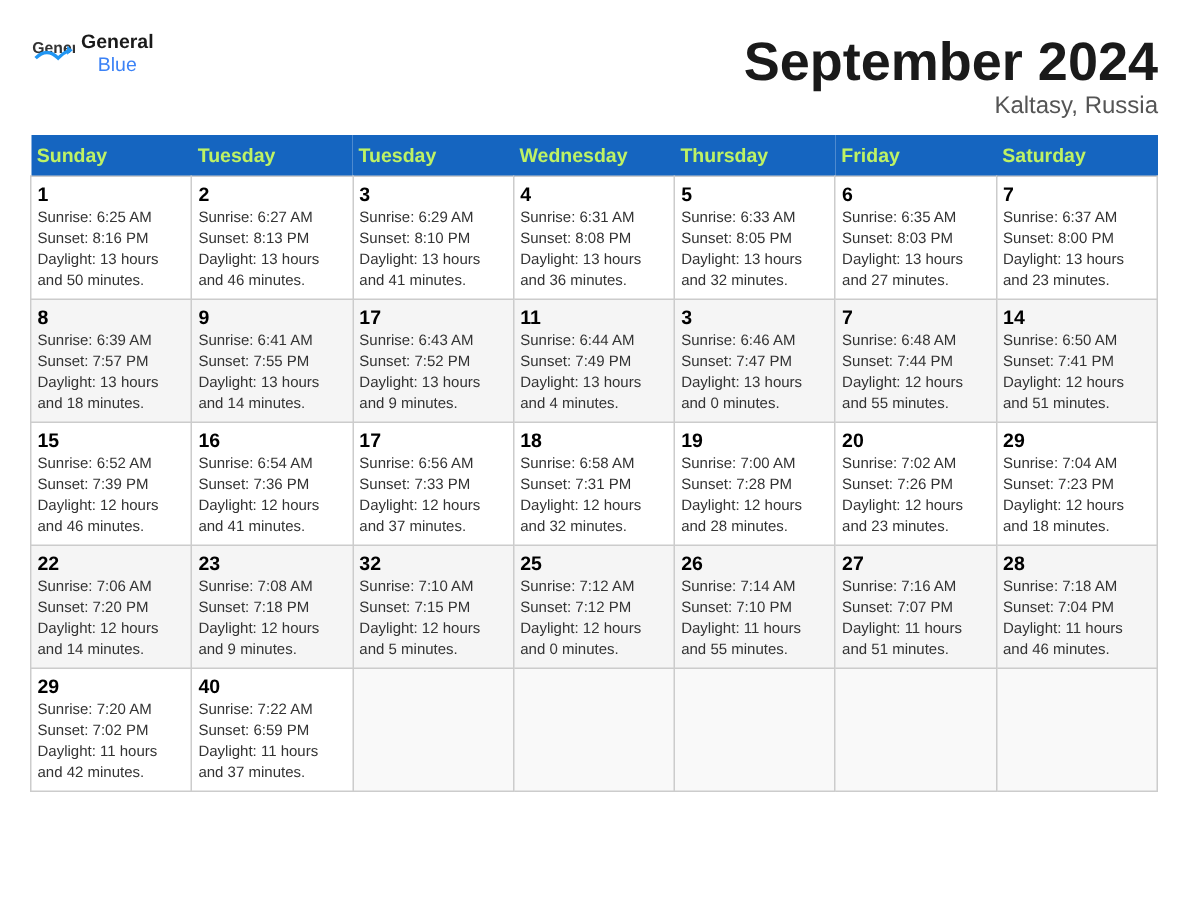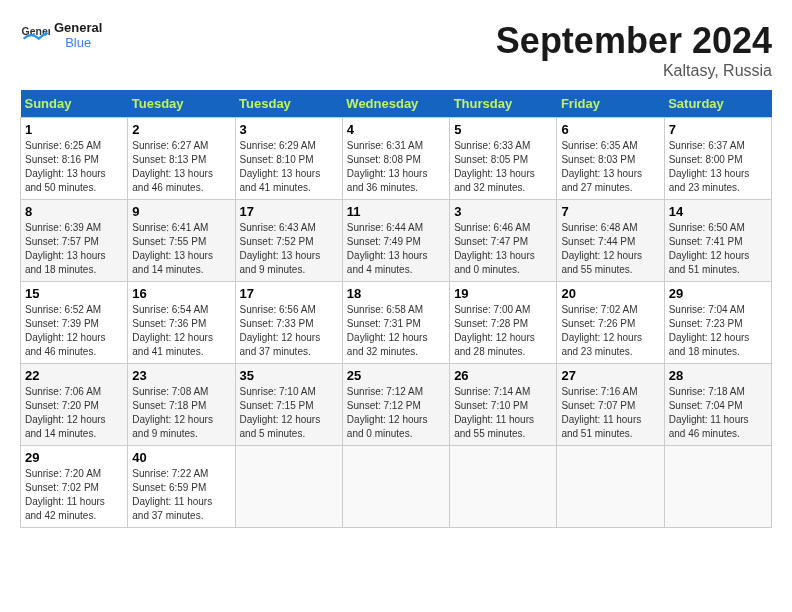--- a/index.html
+++ b/index.html
@@ -203,21 +203,21 @@
       <tr>
         <td>
         <span class="day-num">22</span>
         <span class="day-info">Sunrise: 7:06 AM<br>Sunset: 7:20 PM<br>Daylight: 12 hours and 14 minutes.</span>
       </td>
         <td>
         <span class="day-num">23</span>
         <span class="day-info">Sunrise: 7:08 AM<br>Sunset: 7:18 PM<br>Daylight: 12 hours and 9 minutes.</span>
       </td>
         <td>
-        <span class="day-num">35</span>
+        <span class="day-num">32</span>
         <span class="day-info">Sunrise: 7:10 AM<br>Sunset: 7:15 PM<br>Daylight: 12 hours and 5 minutes.</span>
       </td>
         <td>
         <span class="day-num">25</span>
         <span class="day-info">Sunrise: 7:12 AM<br>Sunset: 7:12 PM<br>Daylight: 12 hours and 0 minutes.</span>
       </td>
         <td>
         <span class="day-num">26</span>
         <span class="day-info">Sunrise: 7:14 AM<br>Sunset: 7:10 PM<br>Daylight: 11 hours and 55 minutes.</span>
       </td>

